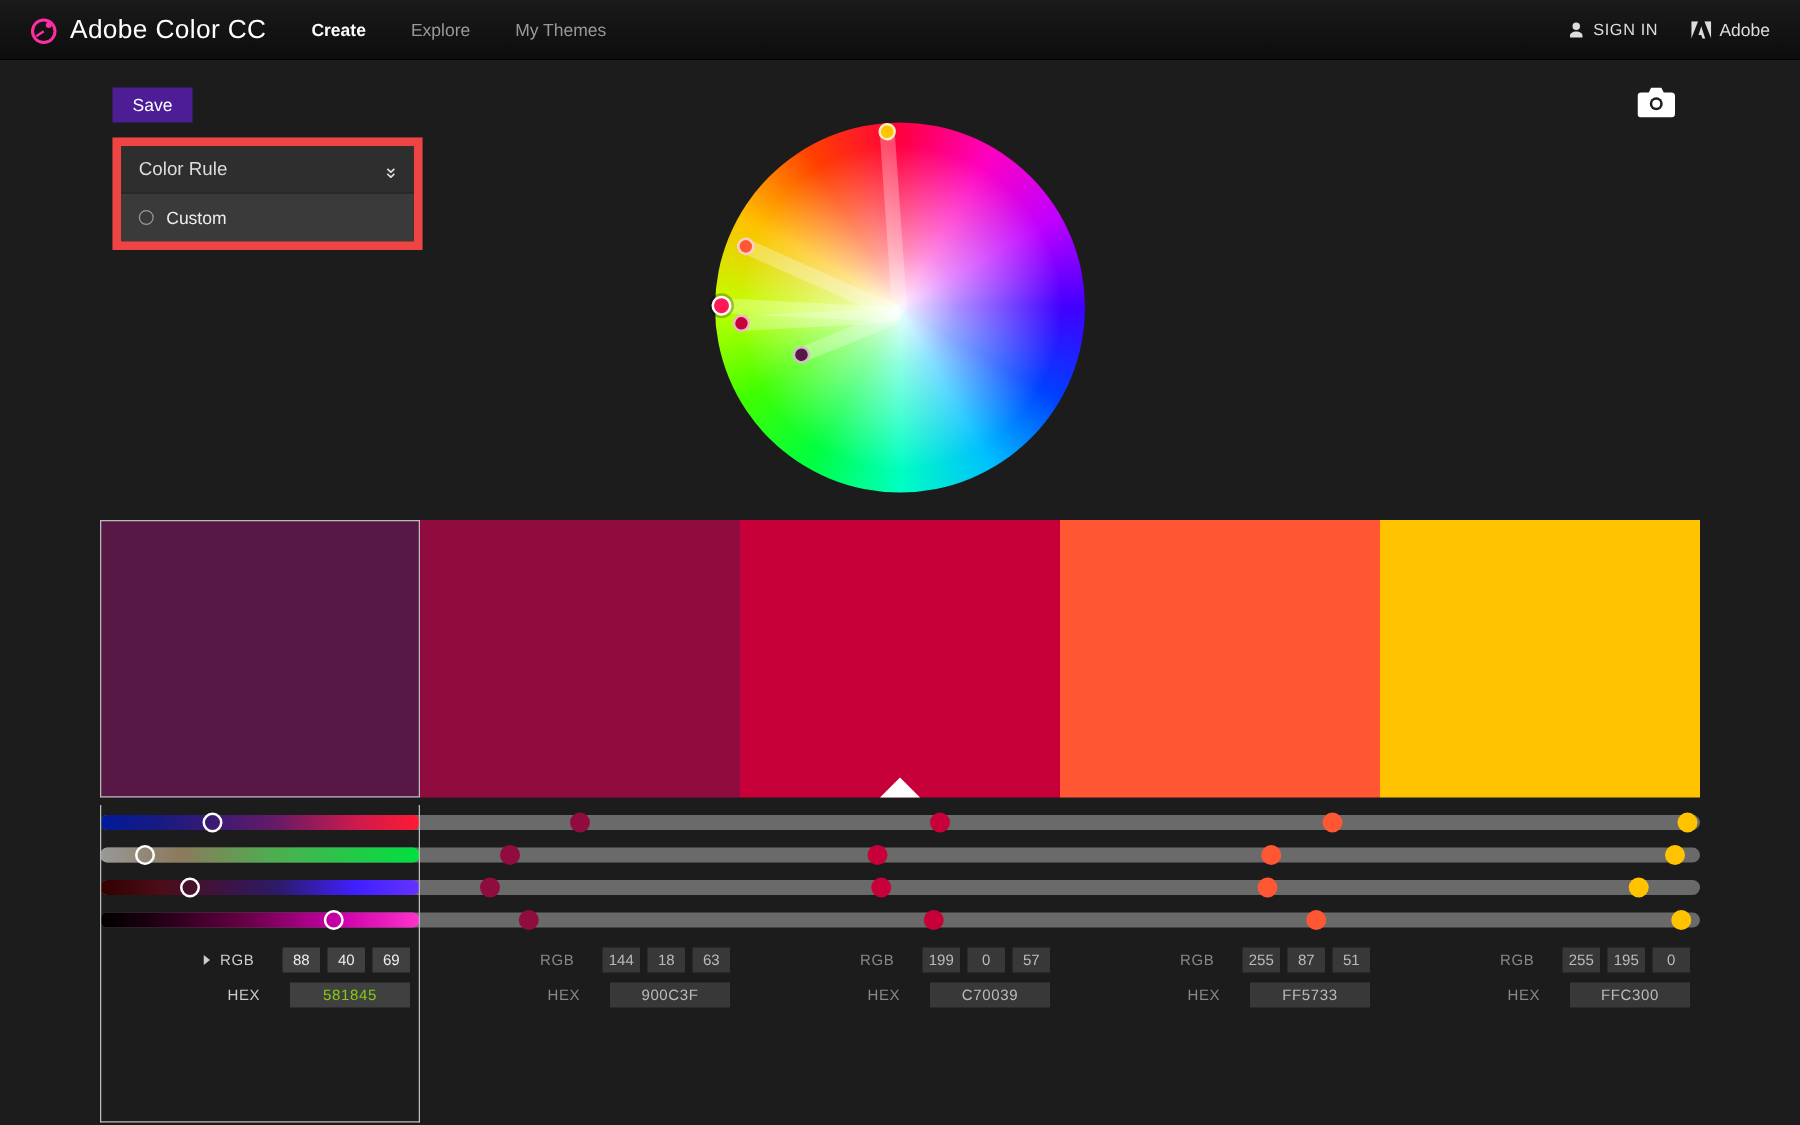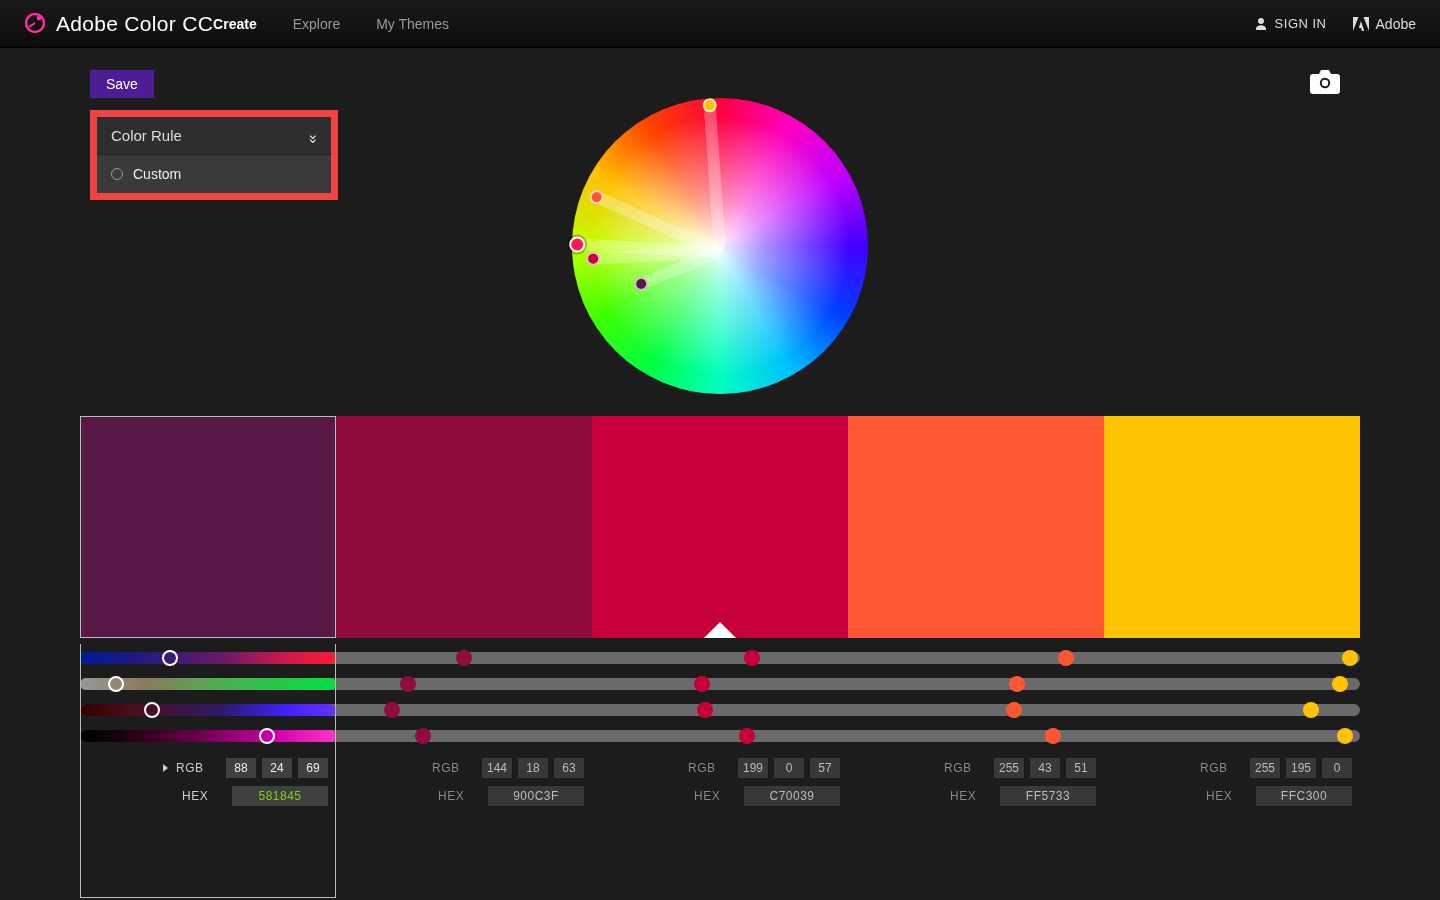--- a/index.html
+++ b/index.html
@@ -1,21 +1,21 @@
 <!DOCTYPE html>
 <html><head>
 <meta charset="utf-8">
 <style>
 *{box-sizing:border-box;margin:0;padding:0;font-family:"Helvetica Neue",Arial,sans-serif;-webkit-font-smoothing:antialiased}
 body{background:#1c1c1c;width:1440px;height:900px;overflow:hidden;color:#ccc}
 .topbar{height:48px;background:linear-gradient(to bottom,#1a1a1a,#0d0d0d);border-bottom:1px solid #000;display:flex;align-items:center;padding:0 24px}
-.logo{display:flex;align-items:flex-start;gap:10px}
+.logo{display:flex;align-items:flex-end;gap:10px}
 .logo-mark{width:22px;height:22px;position:relative}
 .logo-text{font-size:21px;font-weight:300;color:#fff;letter-spacing:.3px}
-.nav{display:flex;gap:36px}
+.nav{display:flex;margin-left:36px;gap:36px}
 .nav-item{font-size:14px;color:#999;cursor:pointer}
 .nav-item.active{color:#fff;font-weight:600}
 .topbar-right{margin-left:auto;display:flex;align-items:center;gap:26px}
 .signin{display:flex;align-items:center;gap:7px;font-size:13px;color:#ddd;cursor:pointer;letter-spacing:.5px}
 .adobe{display:flex;align-items:center;gap:7px;font-size:14px;color:#ddd;cursor:pointer}
 .content{position:relative;padding:22px 80px 0 80px}
 .save-btn{background:#4c1d95;color:#fff;border:none;padding:6px 16px;font-size:14px;cursor:pointer;margin-left:10px}
 .rule-panel{position:absolute;left:90px;top:62px;width:248px;background:#2e2e2e;border:7px solid #ef4444}
 .rule-head{display:flex;align-items:center;justify-content:space-between;padding:10px 14px;background:#2e2e2e;border-bottom:1px solid #222;cursor:pointer}
 .rule-head span{font-size:15px;color:#ddd}
@@ -178,21 +178,21 @@
           <div class="knob" style="left: 76%; background: rgb(255, 87, 51);"></div>
           <div class="knob" style="left: 98.8%; background: rgb(255, 195, 0);"></div>
         </div>
       </div>
     <div class="vals" id="vals">
         <div class="valcol">
           <div class="valrow">
             <span class="tri"></span>
             <span class="lab sel">RGB</span>
             <span class="numbox sel">88</span>
-            <span class="numbox sel">24</span>
+            <span class="numbox sel">40</span>
             <span class="numbox sel">69</span>
           </div>
           <div class="valrow">
             <span class="lab sel">HEX</span>
             <span class="hexbox sel">581845</span>
           </div>
         </div>
         <div class="valcol">
           <div class="valrow">
             <span class="lab">RGB</span>
@@ -214,21 +214,21 @@
           </div>
           <div class="valrow">
             <span class="lab">HEX</span>
             <span class="hexbox">C70039</span>
           </div>
         </div>
         <div class="valcol">
           <div class="valrow">
             <span class="lab">RGB</span>
             <span class="numbox">255</span>
-            <span class="numbox">43</span>
+            <span class="numbox">87</span>
             <span class="numbox">51</span>
           </div>
           <div class="valrow">
             <span class="lab">HEX</span>
             <span class="hexbox">FF5733</span>
           </div>
         </div>
         <div class="valcol">
           <div class="valrow">
             <span class="lab">RGB</span>

